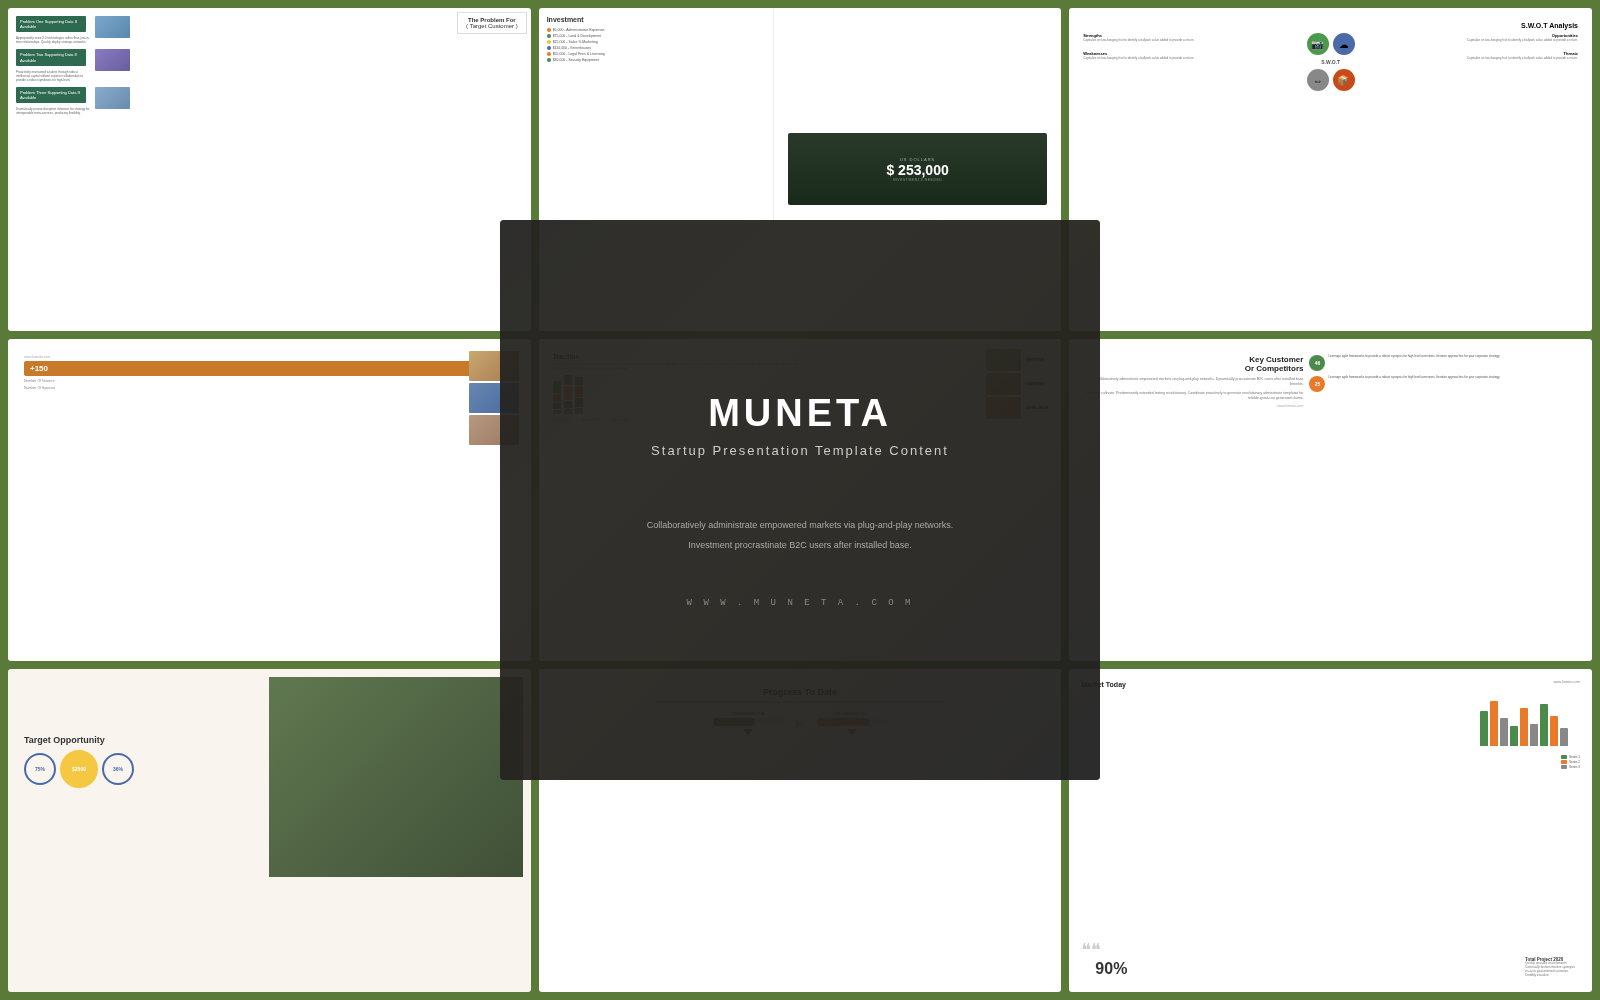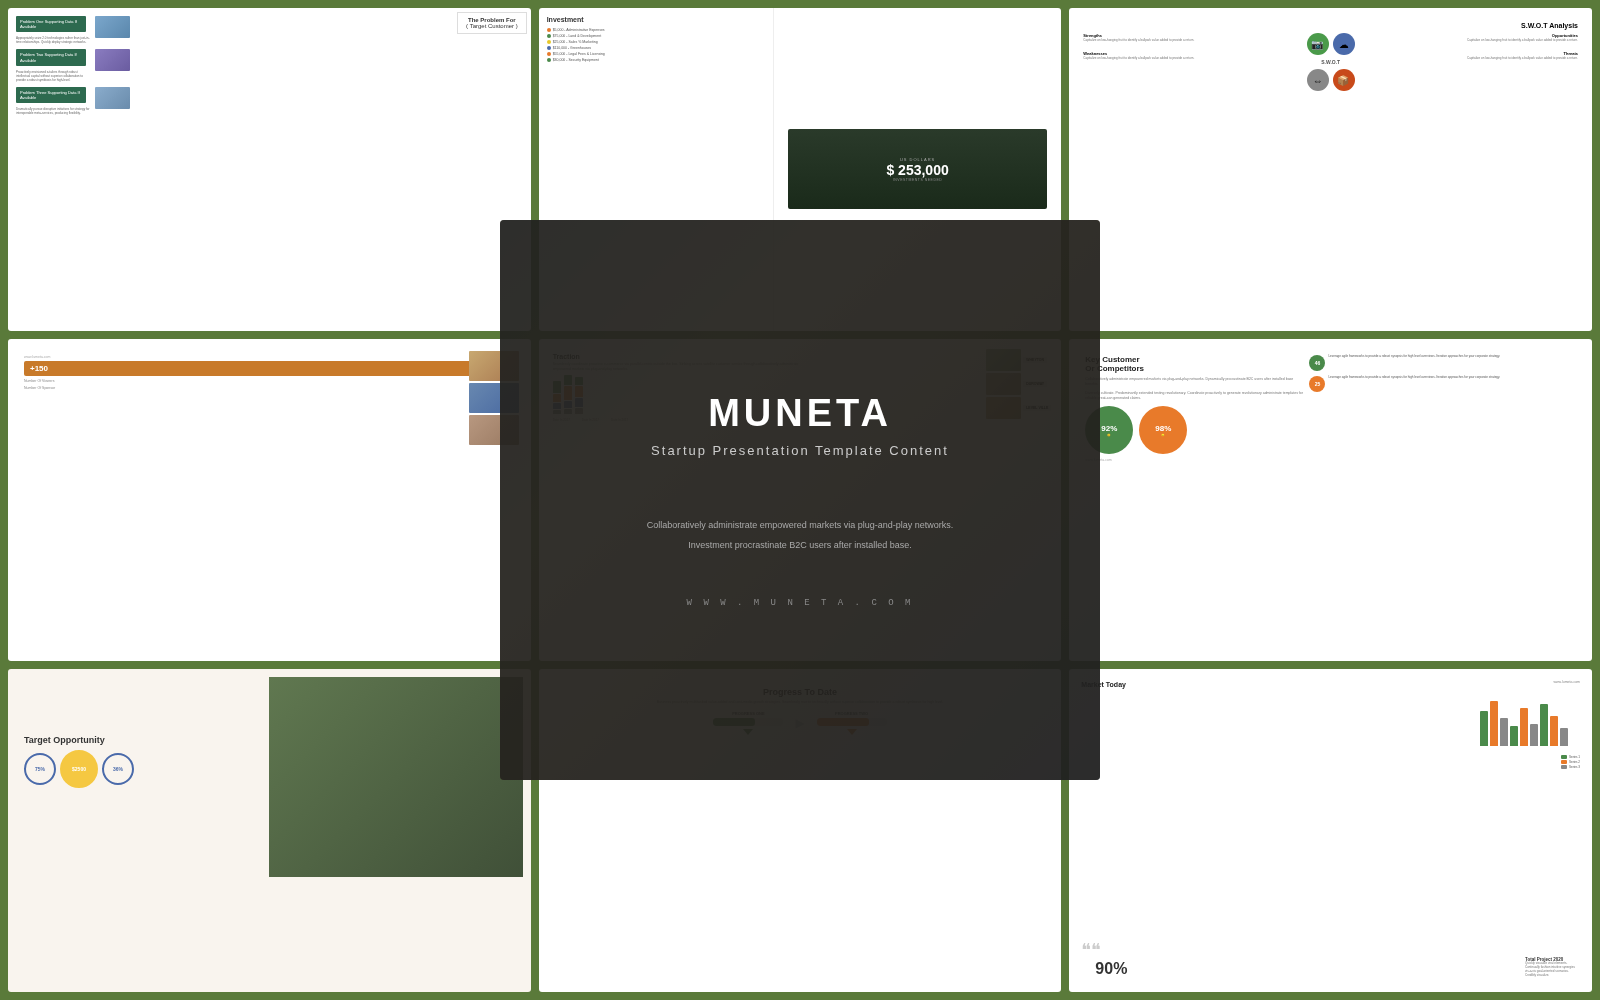--- a/index.html
+++ b/index.html
@@ -147,21 +147,21 @@
     .img-p2 { background: linear-gradient(135deg, #8a7cc0, #6a5ca0); }
     .img-p3 { background: linear-gradient(135deg, #8aaccc, #6a8cac); }
 
     
     .slide-2 { background: white; }
     .inv-item { display: flex; align-items: center; gap: 2px; margin-bottom: 2px; }
     .inv-dot { width: 4px; height: 4px; border-radius: 50%; flex-shrink: 0; }
     .inv-text { font-size: 3.5px; color: #555; }
     .inv-chart {
       background: linear-gradient(180deg, #2a3a2a 0%, #1a2a1a 100%);
-      height: 80px;
+      height: 72px;
       border-radius: 2px;
       display: flex;
       flex-direction: column;
       align-items: center;
       justify-content: center;
       color: white;
     }
 
     
     .slide-3 { padding: 8px; }
@@ -402,37 +402,27 @@
         <div style="display:flex; align-items:center; gap:2px;">
           <div style="width:35px; height:22px; border-radius:1px; background:linear-gradient(135deg, #c8a878, #a88858);"></div>
           <div style="font-size:3.5px; font-weight:bold; background:#eee; padding:1px 3px;">LEVEL VILLE</div>
         </div>
       </div>
     </div>
   </div>
 
   <div class="slide slide-6">
     <div style="position:relative; padding:8px; height:100%;">
-      <div style="display:flex; gap:6px; height:100%;">
+      <div style="display:flex; gap:6px; height:100%;text-align:right;">
 
         <div style="width:45%;">
           <div style="font-size:8px; font-weight:bold; color:#222; margin-bottom:3px; line-height:1.2;">Key Customer<br>Or Competitors</div>
           <div style="font-size:3.5px; color:#777; line-height:1.4; margin-bottom:4px;">Collaboratively administrate empowered markets via plug-and-play networks. Dynamically procrastinate B2C users after installed base benefits.</div>
           <div style="font-size:3.5px; color:#777; line-height:1.4;">Diversely cultivate. Predominantly extended testing revolutionary. Coordinate proactively to generate revolutionary administrate templates for reliable great-can generated claims.</div>
 
-          <div style="display:flex; gap:6px; margin-top:6px; align-items:center;">
-            <div style="background:#4a8a4a; border-radius:50%; width:48px; height:48px; display:flex; align-items:center; justify-content:center; font-size:8px; font-weight:bold; color:white; flex-direction:column;">
-              <span>92%</span>
-              <span style="font-size:3px;">😊</span>
-            </div>
-            <div style="background:#e87a2a; border-radius:50%; width:48px; height:48px; display:flex; align-items:center; justify-content:center; font-size:8px; font-weight:bold; color:white; flex-direction:column;">
-              <span>98%</span>
-              <span style="font-size:3px;">😞</span>
-            </div>
-          </div>
           <div style="font-size:3.5px; color:#aaa; margin-top:4px;">www.lumeta.com</div>
         </div>
 
         <div style="width:55%;">
           <div style="display:flex; align-items:flex-start; gap:3px; margin-bottom:5px;">
             <div style="background:#4a8a4a; color:white; width:16px; height:16px; border-radius:50%; display:flex; align-items:center; justify-content:center; font-size:5px; font-weight:bold; flex-shrink:0;">46</div>
             <div style="font-size:3px; color:#555; line-height:1.3;">Leverage agile frameworks to provide a robust synopsis for high level overviews. Iterative approaches for your corporate strategy.</div>
           </div>
           <div style="display:flex; align-items:flex-start; gap:3px;">
             <div style="background:#e87a2a; color:white; width:16px; height:16px; border-radius:50%; display:flex; align-items:center; justify-content:center; font-size:5px; font-weight:bold; flex-shrink:0;">25</div>

